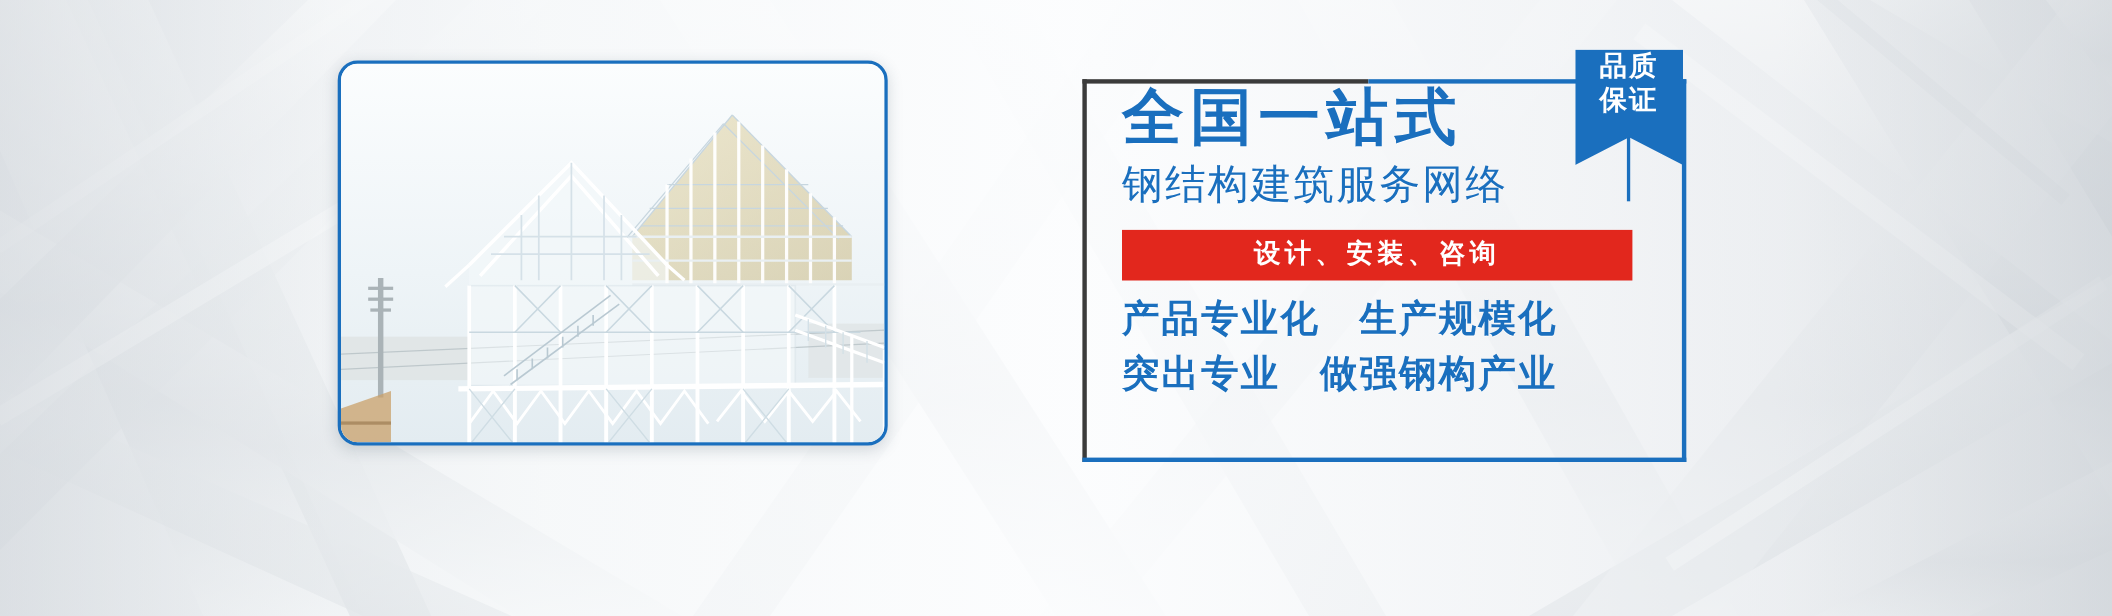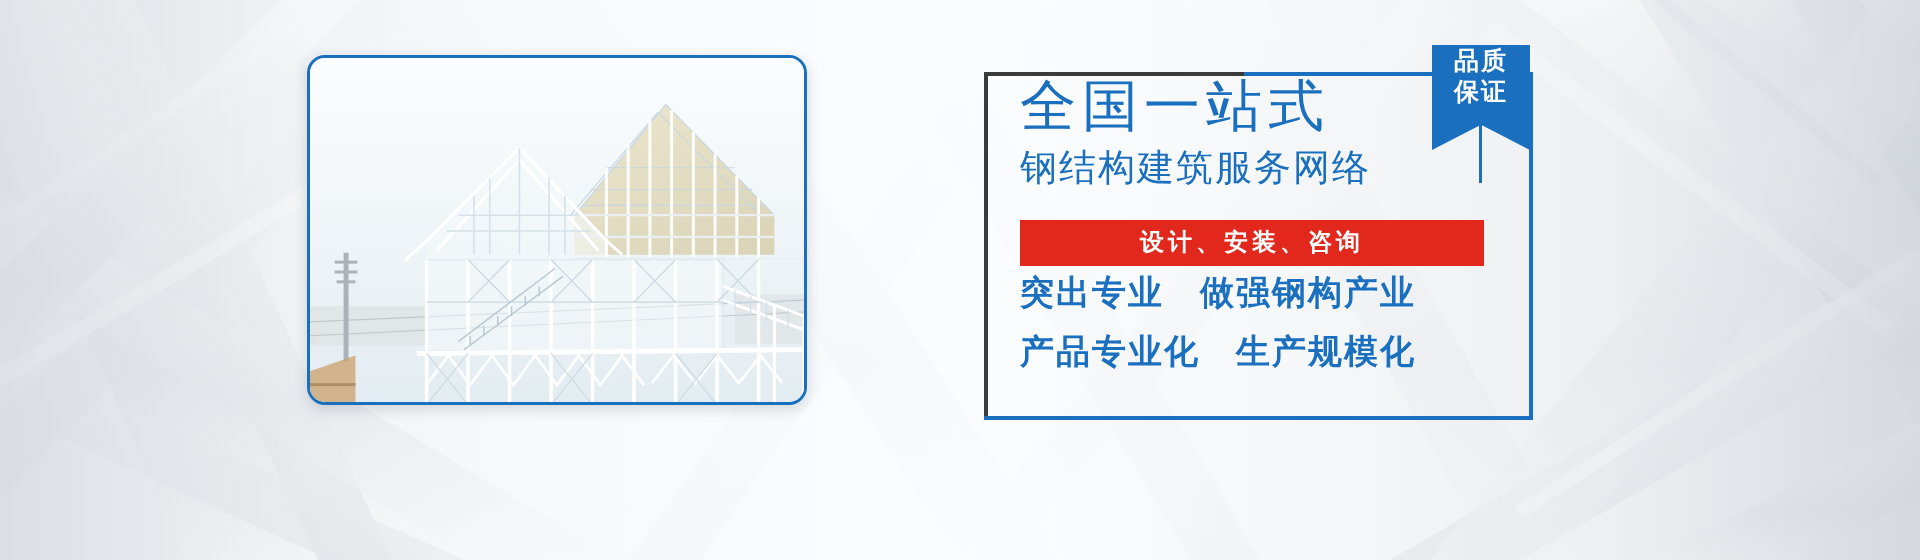--- a/index.html
+++ b/index.html
@@ -64,41 +64,41 @@
     left: 1020px; top: 72px;
     width: 500px; height: 350px;
     display: flex;
     flex-direction: column;
     align-items: flex-start;
   }
 
   .headline {
     font-size: 56px;
     line-height: 1.08;
-    font-weight: 400;
+    font-weight: 700;
     color: #1a6fbe;
     letter-spacing: 6px;
     margin-top: 4px;
     text-shadow: 0 1px 0 rgba(255,255,255,.75);
     white-space: nowrap;
   }
 
   .subhead {
     font-size: 37px;
     line-height: 1.1;
     font-weight: 400;
     color: #1a6fbe;
     letter-spacing: 2px;
     margin-top: 12px;
     text-shadow: 0 1px 0 rgba(255,255,255,.7);
     white-space: nowrap;
   }
 
   .redbox {
-    margin-top: 31px;
+    margin-top: 20px;
     width: 464px;
     background: #e2271d;
     padding: 7px 0 9px;
     text-align: center;
   }
   .redbox div {
     color: #ffffff;
     font-weight: 700;
     letter-spacing: 4px;
     line-height: 1.24;
@@ -400,22 +400,22 @@
   <div class="content">
 
     <div class="headline">全国一站式</div>
 
     <div class="subhead">钢结构建筑服务网络</div>
 
     <div class="redbox">
       <div class="rb1">设计、安装、咨询</div>
     </div>
 
+    <div class="slogan">产品专业化　生产规模化</div>
     <div class="slogan" style="margin-top:2px;">突出专业　做强钢构产业</div>
-    <div class="slogan">产品专业化　生产规模化</div>
   </div>
 
   <div class="badge">
     <span class="tail"></span>
     <span class="flag"></span>
     <div class="btext">
       <div>品质</div>
       <div>保证</div>
     </div>
   </div>

